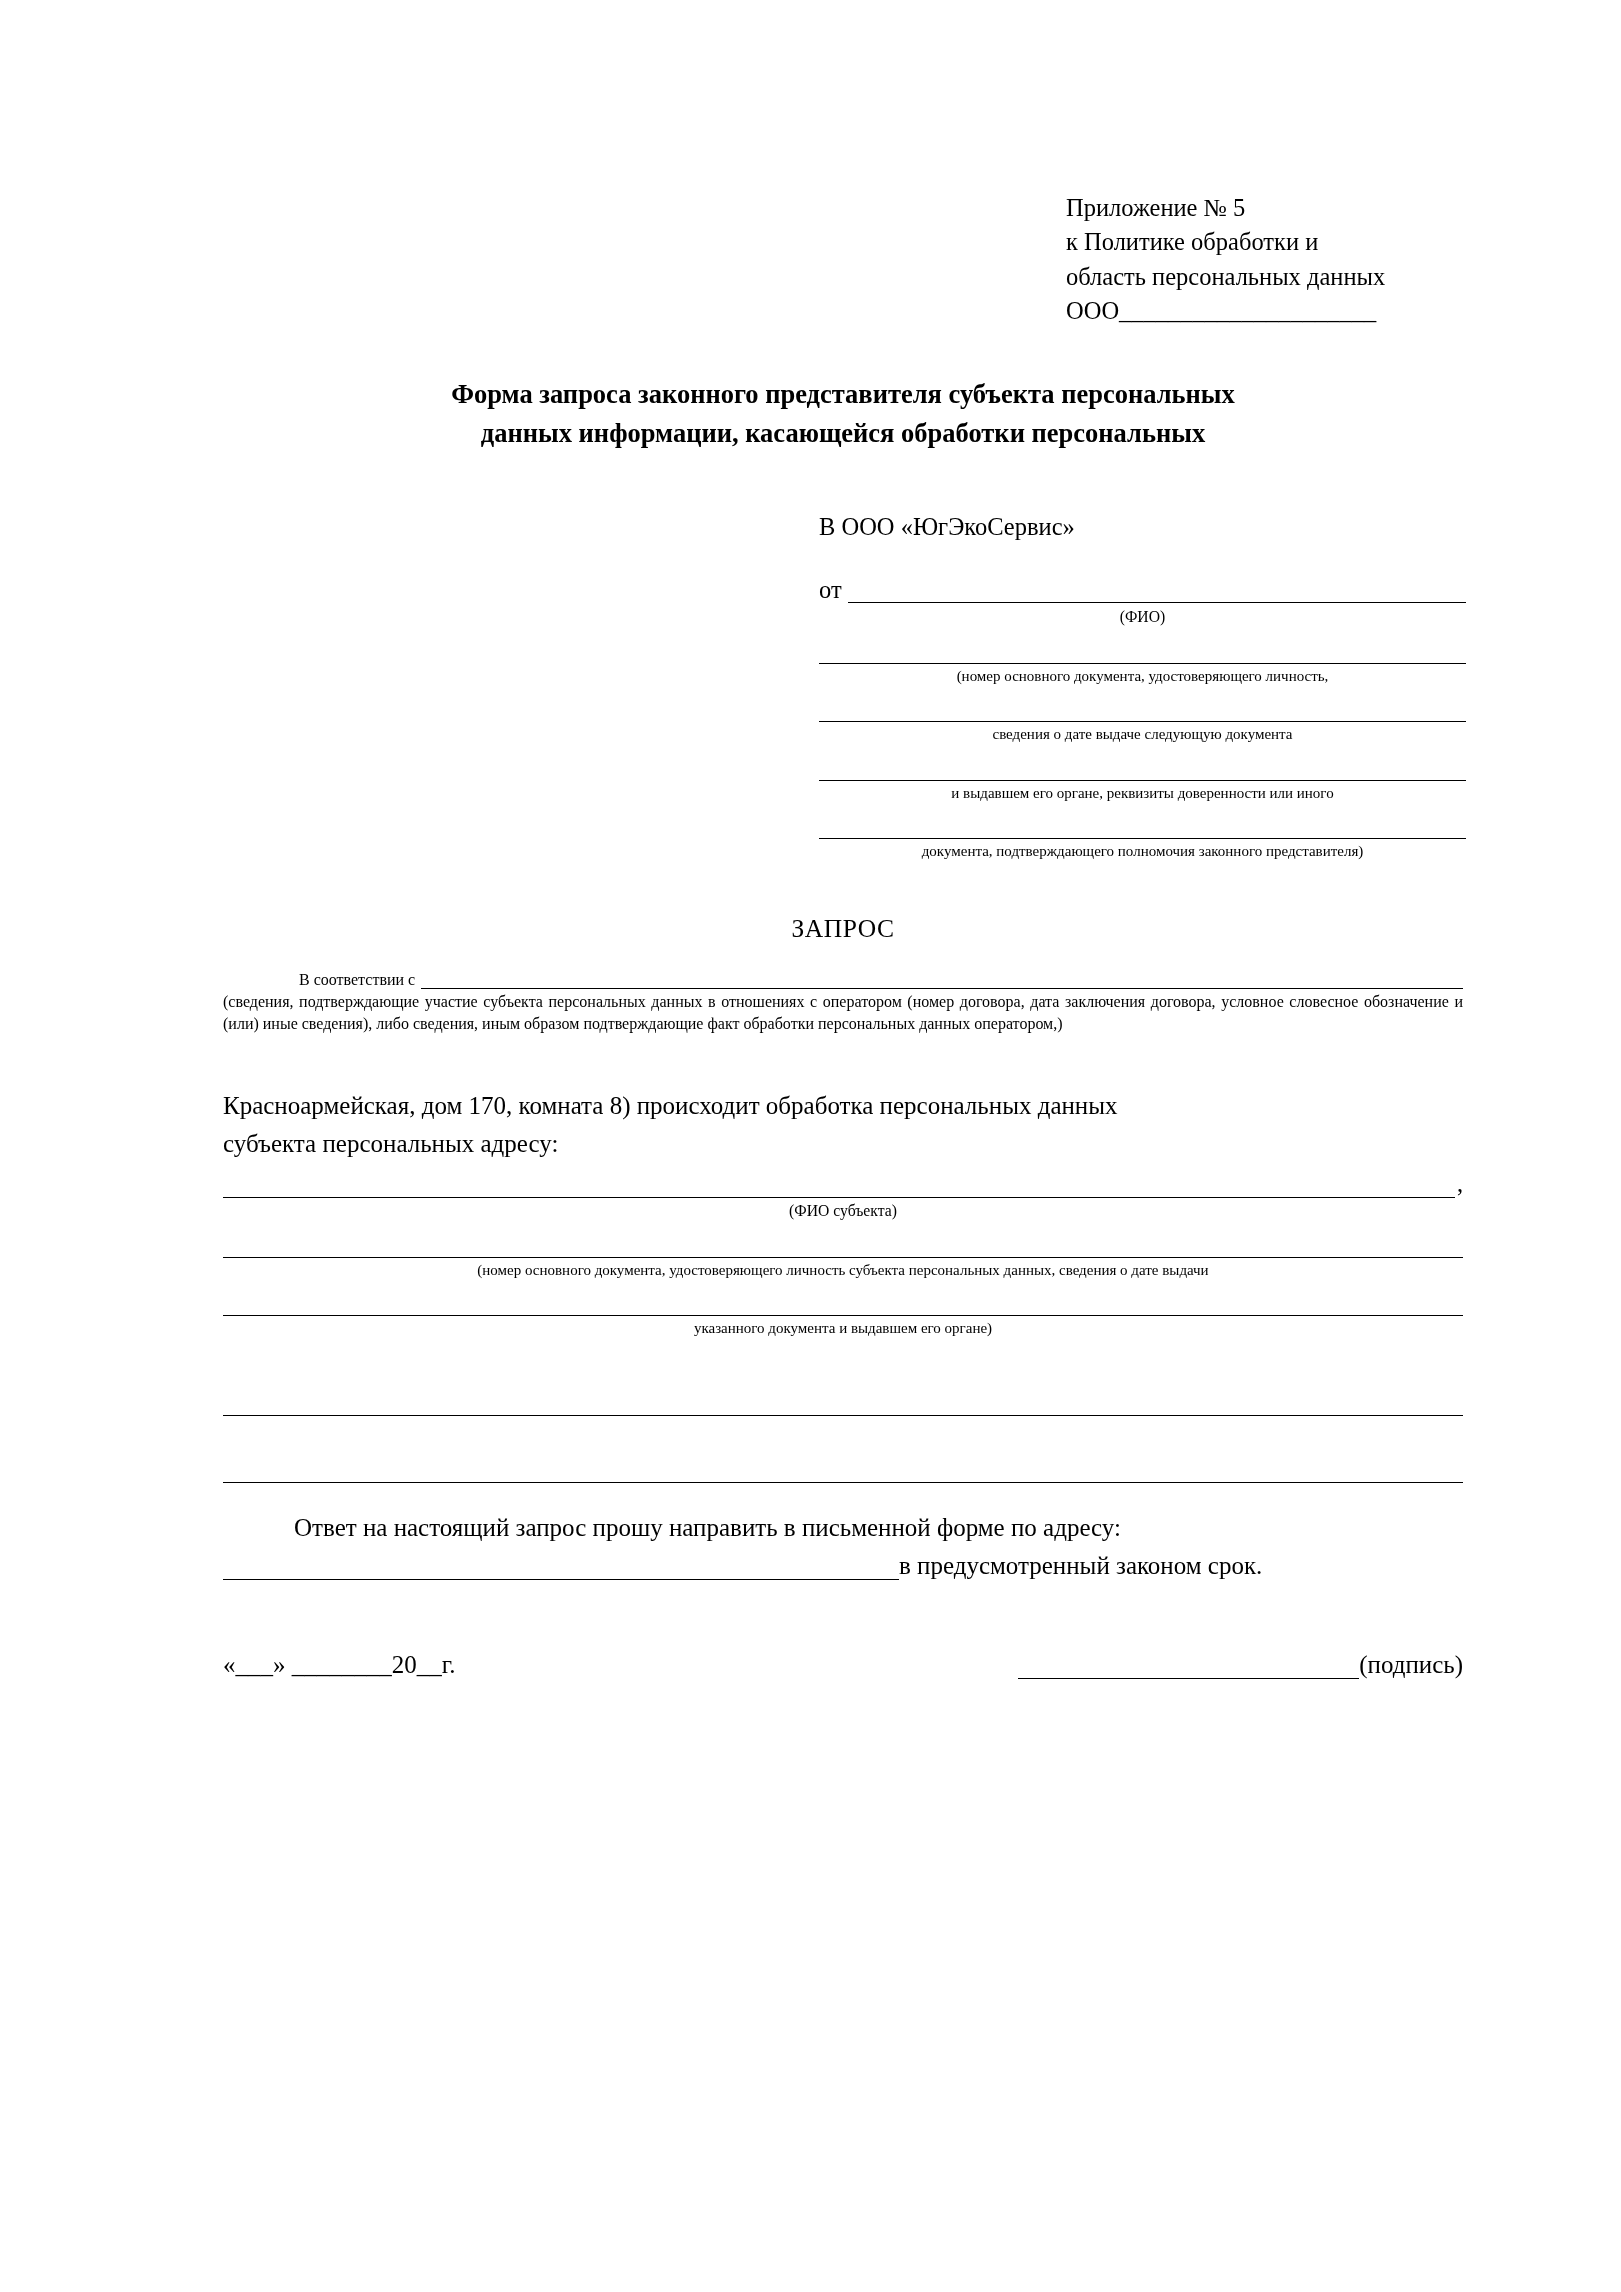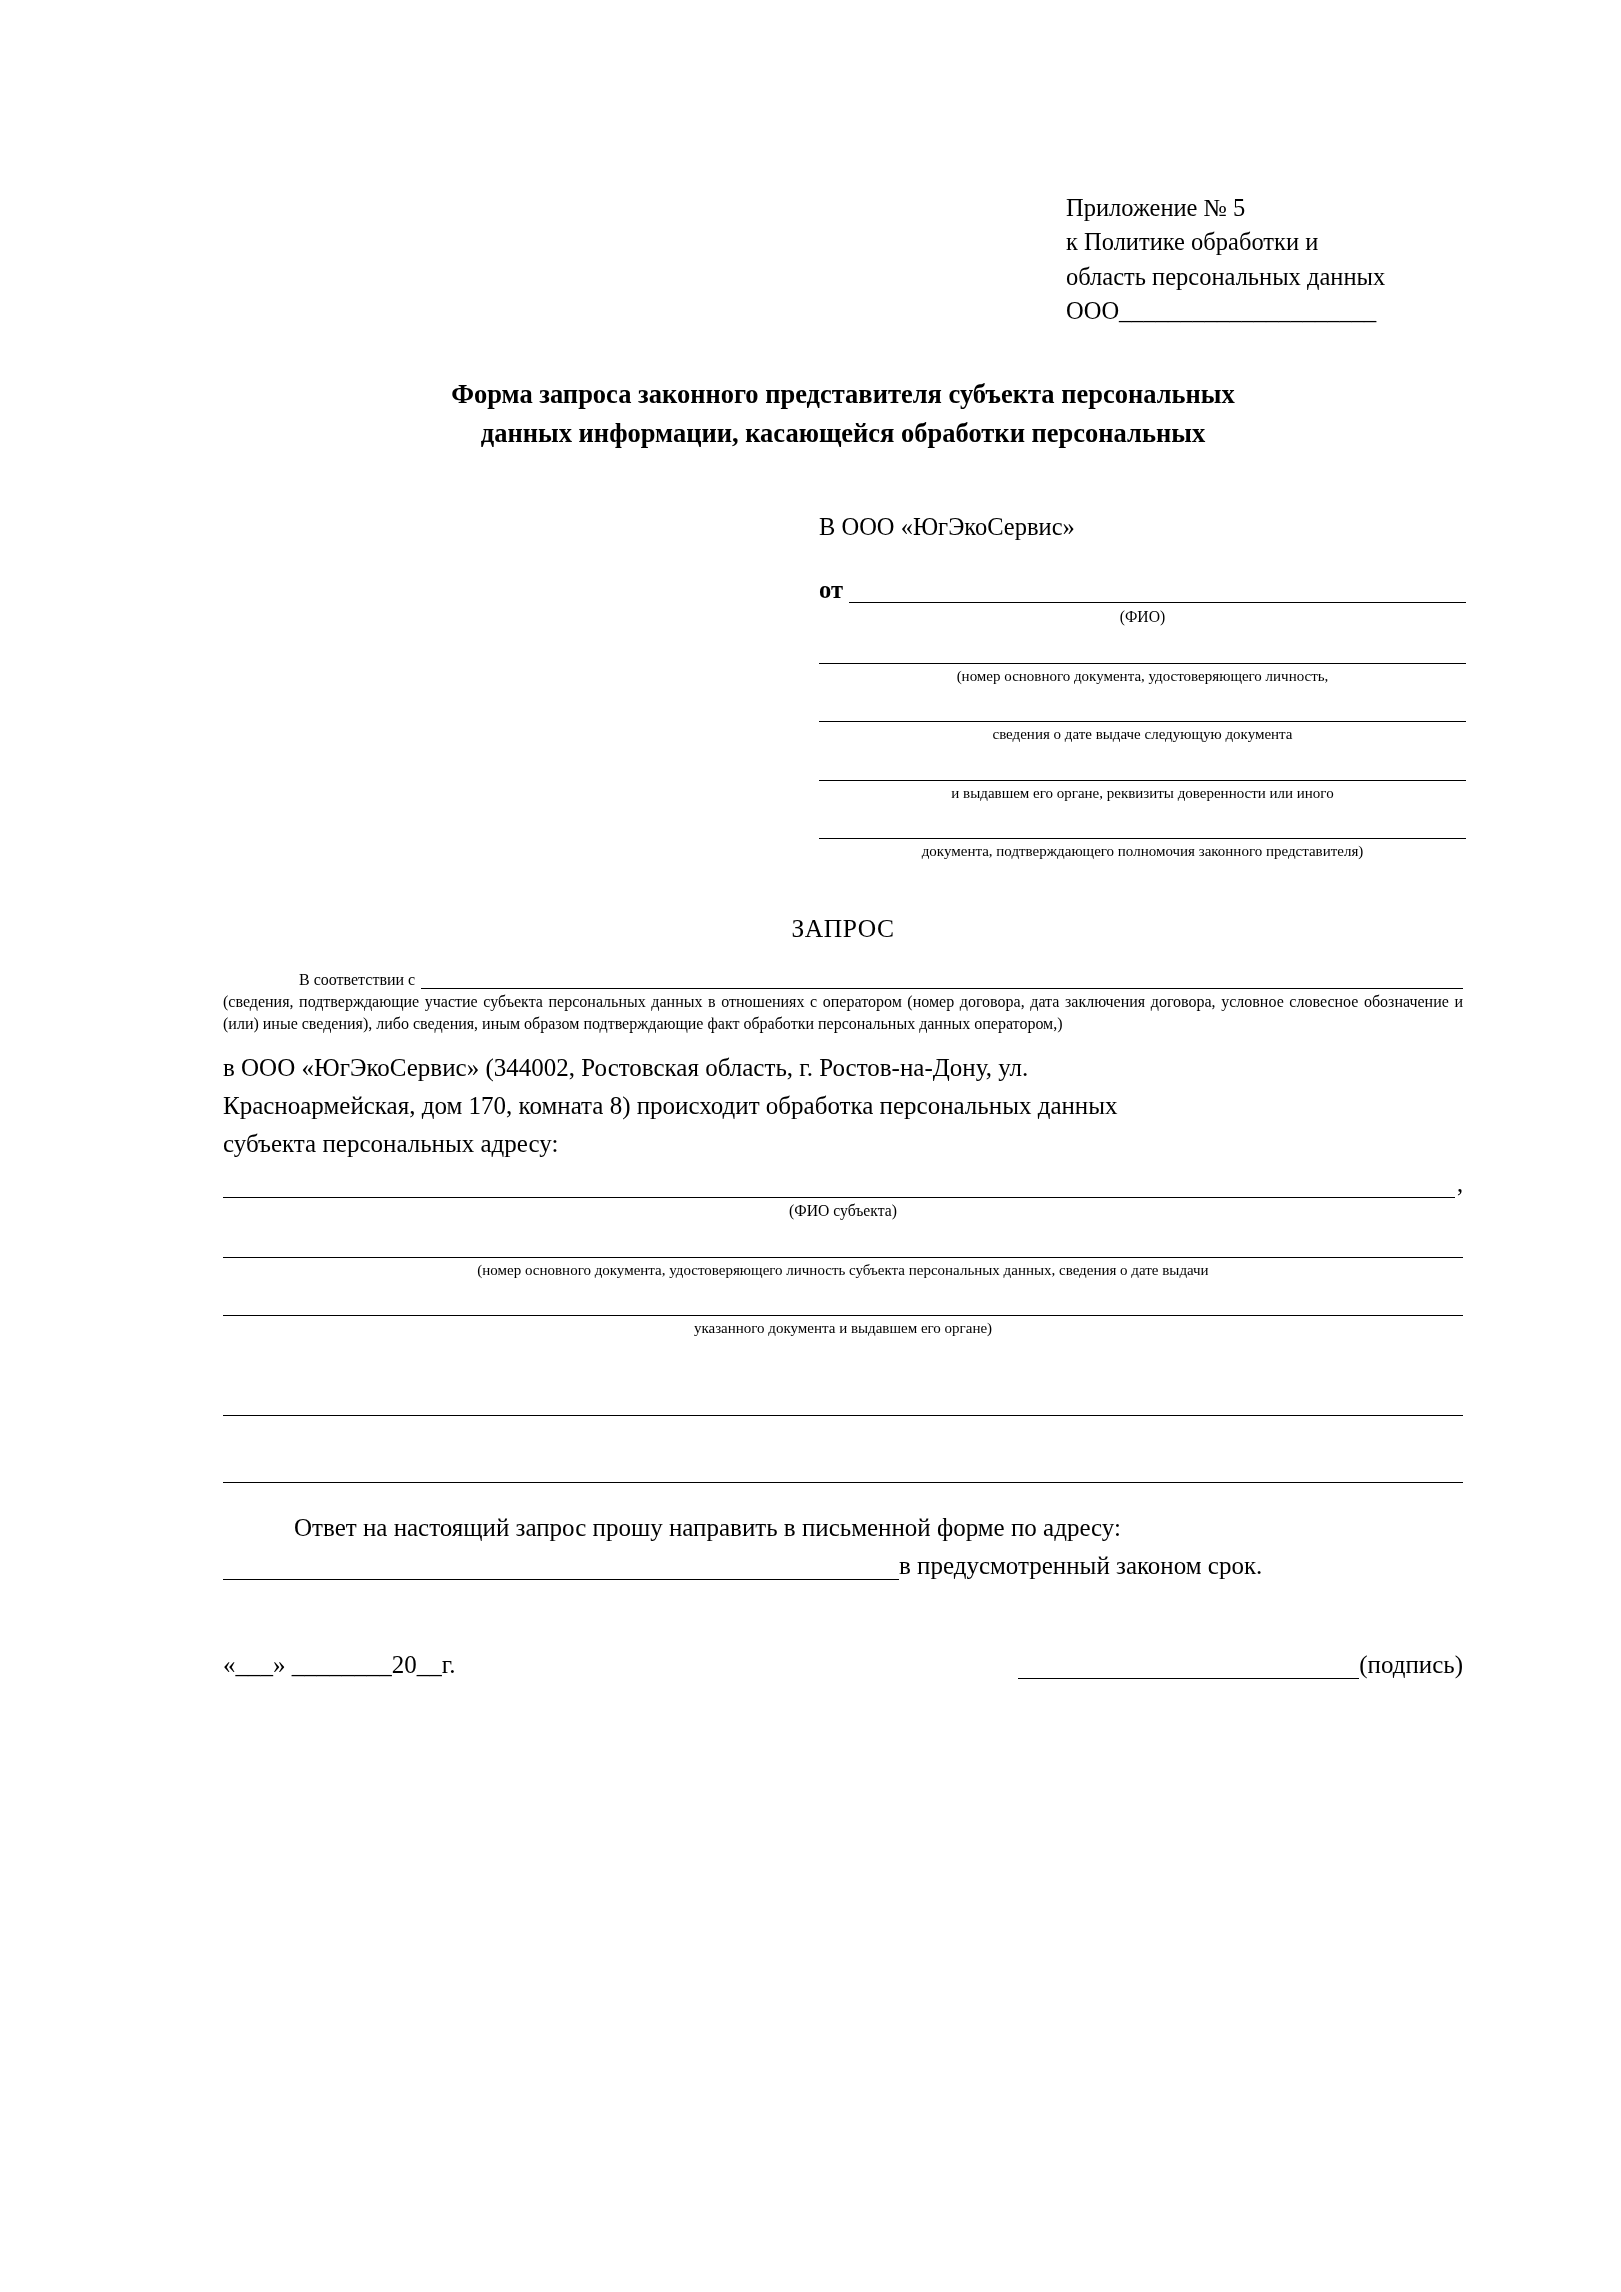--- a/index.html
+++ b/index.html
@@ -64,21 +64,20 @@
     margin-left: 596px;
     width: 647px;
     font-size: 24.5px;
   }
   .addressee .to-line {
     margin-bottom: 35px;
   }
   .from-row {
     display: flex;
     align-items: center;
-    font-weight: bold;
   }
   .from-label {
     font-size: 24.5px;
     padding-right: 5.9px;
   }
   .fill-line {
     flex: 1 1 auto;
     border-bottom: 1.5px solid #000;
     height: 25.5px;
   }
@@ -232,21 +231,21 @@
 
     <div class="zapros">ЗАПРОС</div>
 
     <div class="sootv-row">
       <span class="lbl">В соответствии с</span>
       <span class="fill-line"></span>
     </div>
     <div class="fine">(сведения, подтверждающие участие субъекта персональных данных в отношениях с оператором (номер договора, дата заключения договора, условное словесное обозначение и (или) иные сведения), либо сведения, иным образом подтверждающие факт обработки персональных данных оператором,)</div>
 
     <div class="body-para">
-      <span class="nowrap">в ООО «ЮгЭкоСервис» (344002, Ростовская область, г. Ростов-на-Дону, ул.</span><br>
+      <br>
       <span class="nowrap">Красноармейская, дом 170, комната 8) происходит обработка персональных данных</span><br>
       <span class="nowrap">субъекта персональных адресу:</span>
     </div>
 
     <div class="underline-block">
       <div class="underline-with-comma">
         <span class="fill-line"></span>
         <span class="comma">,</span>
       </div>
       <div class="caption">(ФИО субъекта)</div>

